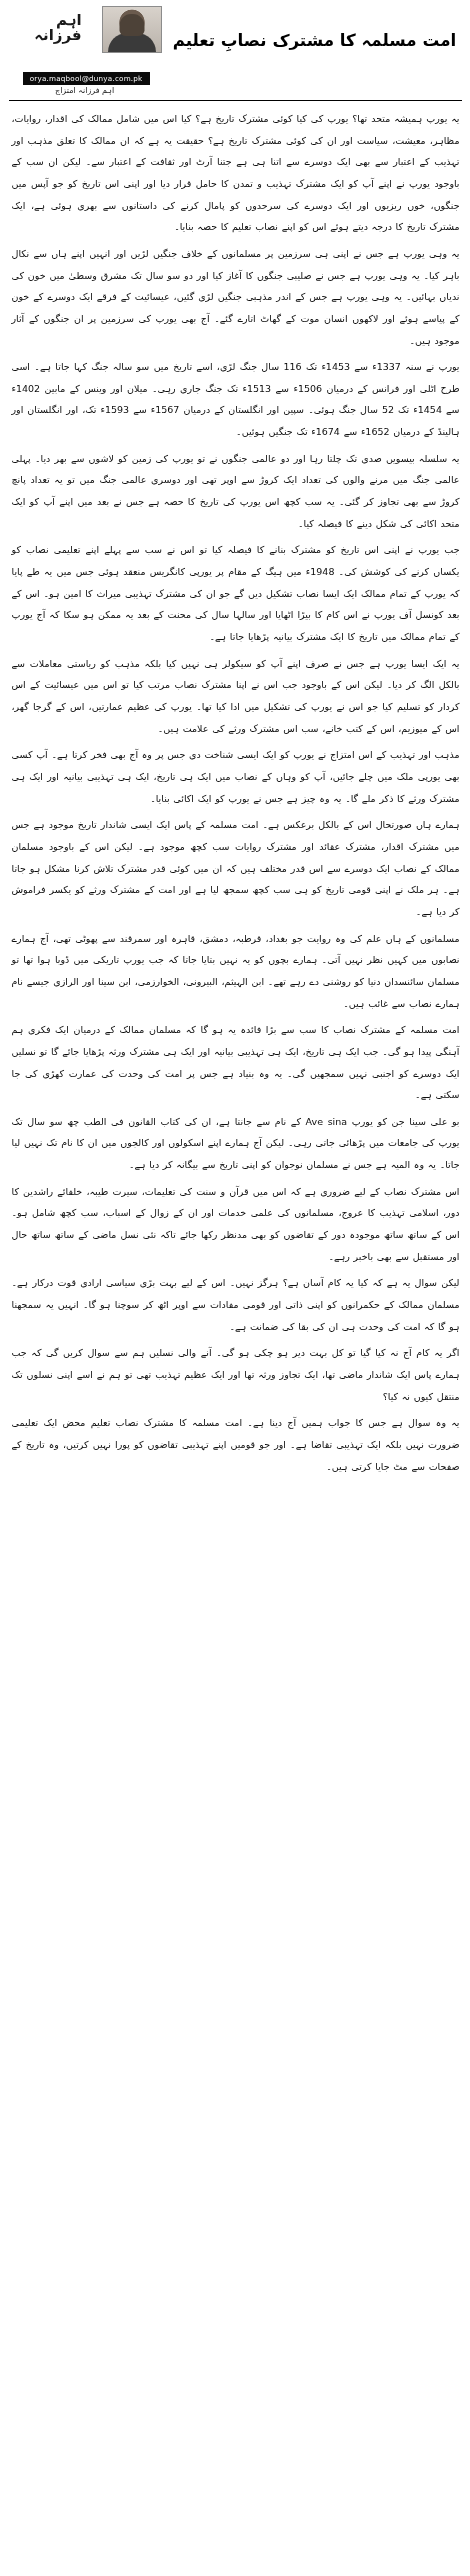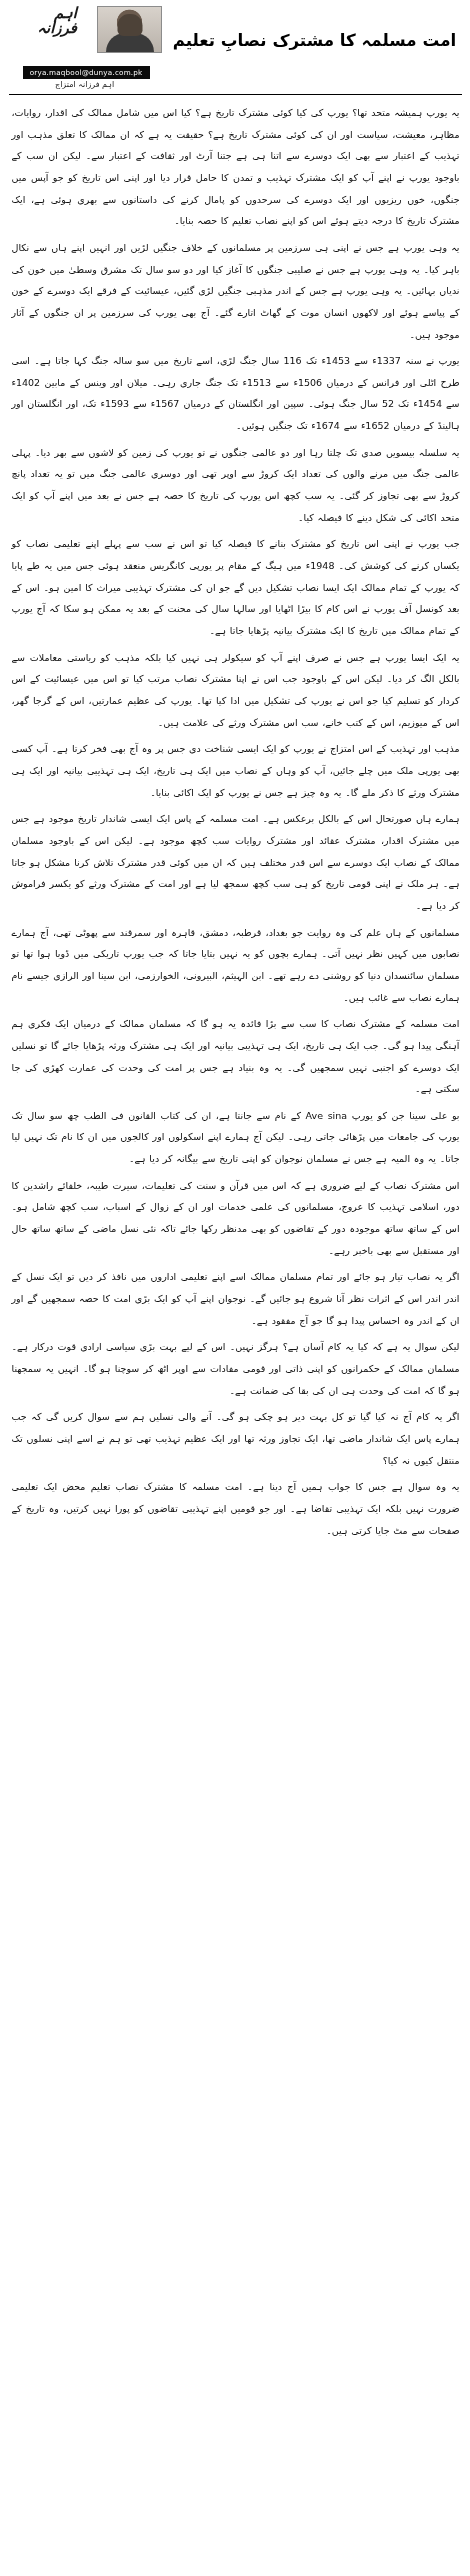--- a/index.html
+++ b/index.html
@@ -31,23 +31,22 @@
   }
   .author-block {
     display: flex;
     flex-direction: column;
     align-items: center;
     width: 152px;
   }
   .author-photo-row {
     display: flex;
     flex-direction: row-reverse;
-    align-items: flex-start;
+    align-items: center;
     gap: 20px;
-    font-style: italic;
   }
   .logo-name {
     font-family: "DejaVu Sans", sans-serif;
     font-size: 15px;
     font-weight: bold;
     color: #1a1a1a;
     letter-spacing: -0.7px;
     line-height: 1;
     direction: rtl;
     padding-bottom: 2.9px;
@@ -79,21 +78,21 @@
     left: 50%;
     top: 7.2px;
     transform: translateX(-50%);
     width: 25px;
     height: 22px;
     background: #4d4238;
     border-radius: 11.6px 11.6px 5.8px 5.8px;
     z-index: 2;
   }
   .email-bar {
-    margin-top: 13px;
+    margin-top: 19px;
     background: #0b0b0b;
     color: #ffffff;
     font-family: "DejaVu Sans", sans-serif;
     font-size: 7.2px;
     letter-spacing: 0.2px;
     padding: 2.2px 7.2px;
     white-space: nowrap;
     direction: ltr;
   }
   .headline-wrap {
@@ -178,20 +177,19 @@
     <p>یورپ نے سنہ 1337ء سے 1453ء تک 116 سال جنگ لڑی، اسے تاریخ میں سو سالہ جنگ کہا جاتا ہے۔ اسی طرح اٹلی اور فرانس کے درمیان 1506ء سے 1513ء تک جنگ جاری رہی۔ میلان اور وینس کے مابین 1402ء سے 1454ء تک 52 سال جنگ ہوئی۔ سپین اور انگلستان کے درمیان 1567ء سے 1593ء تک، اور انگلستان اور ہالینڈ کے درمیان 1652ء سے 1674ء تک جنگیں ہوئیں۔</p>
     <p>یہ سلسلہ بیسویں صدی تک چلتا رہا اور دو عالمی جنگوں نے تو یورپ کی زمین کو لاشوں سے بھر دیا۔ پہلی عالمی جنگ میں مرنے والوں کی تعداد ایک کروڑ سے اوپر تھی اور دوسری عالمی جنگ میں تو یہ تعداد پانچ کروڑ سے بھی تجاوز کر گئی۔ یہ سب کچھ اس یورپ کی تاریخ کا حصہ ہے جس نے بعد میں اپنے آپ کو ایک متحد اکائی کی شکل دینے کا فیصلہ کیا۔</p>
     <p>جب یورپ نے اپنی اس تاریخ کو مشترک بنانے کا فیصلہ کیا تو اس نے سب سے پہلے اپنے تعلیمی نصاب کو یکساں کرنے کی کوشش کی۔ 1948ء میں ہیگ کے مقام پر یورپی کانگریس منعقد ہوئی جس میں یہ طے پایا کہ یورپ کے تمام ممالک ایک ایسا نصاب تشکیل دیں گے جو ان کی مشترک تہذیبی میراث کا امین ہو۔ اس کے بعد کونسل آف یورپ نے اس کام کا بیڑا اٹھایا اور سالہا سال کی محنت کے بعد یہ ممکن ہو سکا کہ آج یورپ کے تمام ممالک میں تاریخ کا ایک مشترک بیانیہ پڑھایا جاتا ہے۔</p>
     <p>یہ ایک ایسا یورپ ہے جس نے صرف اپنے آپ کو سیکولر ہی نہیں کیا بلکہ مذہب کو ریاستی معاملات سے بالکل الگ کر دیا۔ لیکن اس کے باوجود جب اس نے اپنا مشترک نصاب مرتب کیا تو اس میں عیسائیت کے اس کردار کو تسلیم کیا جو اس نے یورپ کی تشکیل میں ادا کیا تھا۔ یورپ کی عظیم عمارتیں، اس کے گرجا گھر، اس کے میوزیم، اس کے کتب خانے، سب اس مشترک ورثے کی علامت ہیں۔</p>
     <p>مذہب اور تہذیب کے اس امتزاج نے یورپ کو ایک ایسی شناخت دی جس پر وہ آج بھی فخر کرتا ہے۔ آپ کسی بھی یورپی ملک میں چلے جائیں، آپ کو وہاں کے نصاب میں ایک ہی تاریخ، ایک ہی تہذیبی بیانیہ اور ایک ہی مشترک ورثے کا ذکر ملے گا۔ یہ وہ چیز ہے جس نے یورپ کو ایک اکائی بنایا۔</p>
     <p>ہمارے ہاں صورتحال اس کے بالکل برعکس ہے۔ امت مسلمہ کے پاس ایک ایسی شاندار تاریخ موجود ہے جس میں مشترک اقدار، مشترک عقائد اور مشترک روایات سب کچھ موجود ہے۔ لیکن اس کے باوجود مسلمان ممالک کے نصاب ایک دوسرے سے اس قدر مختلف ہیں کہ ان میں کوئی قدر مشترک تلاش کرنا مشکل ہو جاتا ہے۔ ہر ملک نے اپنی قومی تاریخ کو ہی سب کچھ سمجھ لیا ہے اور امت کے مشترک ورثے کو یکسر فراموش کر دیا ہے۔</p>
     <p>مسلمانوں کے ہاں علم کی وہ روایت جو بغداد، قرطبہ، دمشق، قاہرہ اور سمرقند سے پھوٹی تھی، آج ہمارے نصابوں میں کہیں نظر نہیں آتی۔ ہمارے بچوں کو یہ نہیں بتایا جاتا کہ جب یورپ تاریکی میں ڈوبا ہوا تھا تو مسلمان سائنسدان دنیا کو روشنی دے رہے تھے۔ ابن الہیثم، البیرونی، الخوارزمی، ابن سینا اور الرازی جیسے نام ہمارے نصاب سے غائب ہیں۔</p>
     <p>امت مسلمہ کے مشترک نصاب کا سب سے بڑا فائدہ یہ ہو گا کہ مسلمان ممالک کے درمیان ایک فکری ہم آہنگی پیدا ہو گی۔ جب ایک ہی تاریخ، ایک ہی تہذیبی بیانیہ اور ایک ہی مشترک ورثہ پڑھایا جائے گا تو نسلیں ایک دوسرے کو اجنبی نہیں سمجھیں گی۔ یہ وہ بنیاد ہے جس پر امت کی وحدت کی عمارت کھڑی کی جا سکتی ہے۔</p>
     <p>بو علی سینا جن کو یورپ Ave sina کے نام سے جانتا ہے، ان کی کتاب القانون فی الطب چھ سو سال تک یورپ کی جامعات میں پڑھائی جاتی رہی۔ لیکن آج ہمارے اپنے اسکولوں اور کالجوں میں ان کا نام تک نہیں لیا جاتا۔ یہ وہ المیہ ہے جس نے مسلمان نوجوان کو اپنی تاریخ سے بیگانہ کر دیا ہے۔</p>
     <p>اس مشترک نصاب کے لیے ضروری ہے کہ اس میں قرآن و سنت کی تعلیمات، سیرت طیبہ، خلفائے راشدین کا دور، اسلامی تہذیب کا عروج، مسلمانوں کی علمی خدمات اور ان کے زوال کے اسباب، سب کچھ شامل ہو۔ اس کے ساتھ ساتھ موجودہ دور کے تقاضوں کو بھی مدنظر رکھا جائے تاکہ نئی نسل ماضی کے ساتھ ساتھ حال اور مستقبل سے بھی باخبر رہے۔</p>
-    <p>اگر یہ نصاب تیار ہو جائے اور تمام مسلمان ممالک اسے اپنے تعلیمی اداروں میں نافذ کر دیں تو ایک نسل کے اندر اندر اس کے اثرات نظر آنا شروع ہو جائیں گے۔ نوجوان اپنے آپ کو ایک بڑی امت کا حصہ سمجھیں گے اور ان کے اندر وہ احساس پیدا ہو گا جو آج مفقود ہے۔</p>
     <p>لیکن سوال یہ ہے کہ کیا یہ کام آسان ہے؟ ہرگز نہیں۔ اس کے لیے بہت بڑی سیاسی ارادی قوت درکار ہے۔ مسلمان ممالک کے حکمرانوں کو اپنی ذاتی اور قومی مفادات سے اوپر اٹھ کر سوچنا ہو گا۔ انہیں یہ سمجھنا ہو گا کہ امت کی وحدت ہی ان کی بقا کی ضمانت ہے۔</p>
     <p>اگر یہ کام آج نہ کیا گیا تو کل بہت دیر ہو چکی ہو گی۔ آنے والی نسلیں ہم سے سوال کریں گی کہ جب ہمارے پاس ایک شاندار ماضی تھا، ایک تجاوز ورثہ تھا اور ایک عظیم تہذیب تھی تو ہم نے اسے اپنی نسلوں تک منتقل کیوں نہ کیا؟</p>
     <p>یہ وہ سوال ہے جس کا جواب ہمیں آج دینا ہے۔ امت مسلمہ کا مشترک نصاب تعلیم محض ایک تعلیمی ضرورت نہیں بلکہ ایک تہذیبی تقاضا ہے۔ اور جو قومیں اپنے تہذیبی تقاضوں کو پورا نہیں کرتیں، وہ تاریخ کے صفحات سے مٹ جایا کرتی ہیں۔</p>
   </div>
 
 </div>
 
 
 </body></html>

